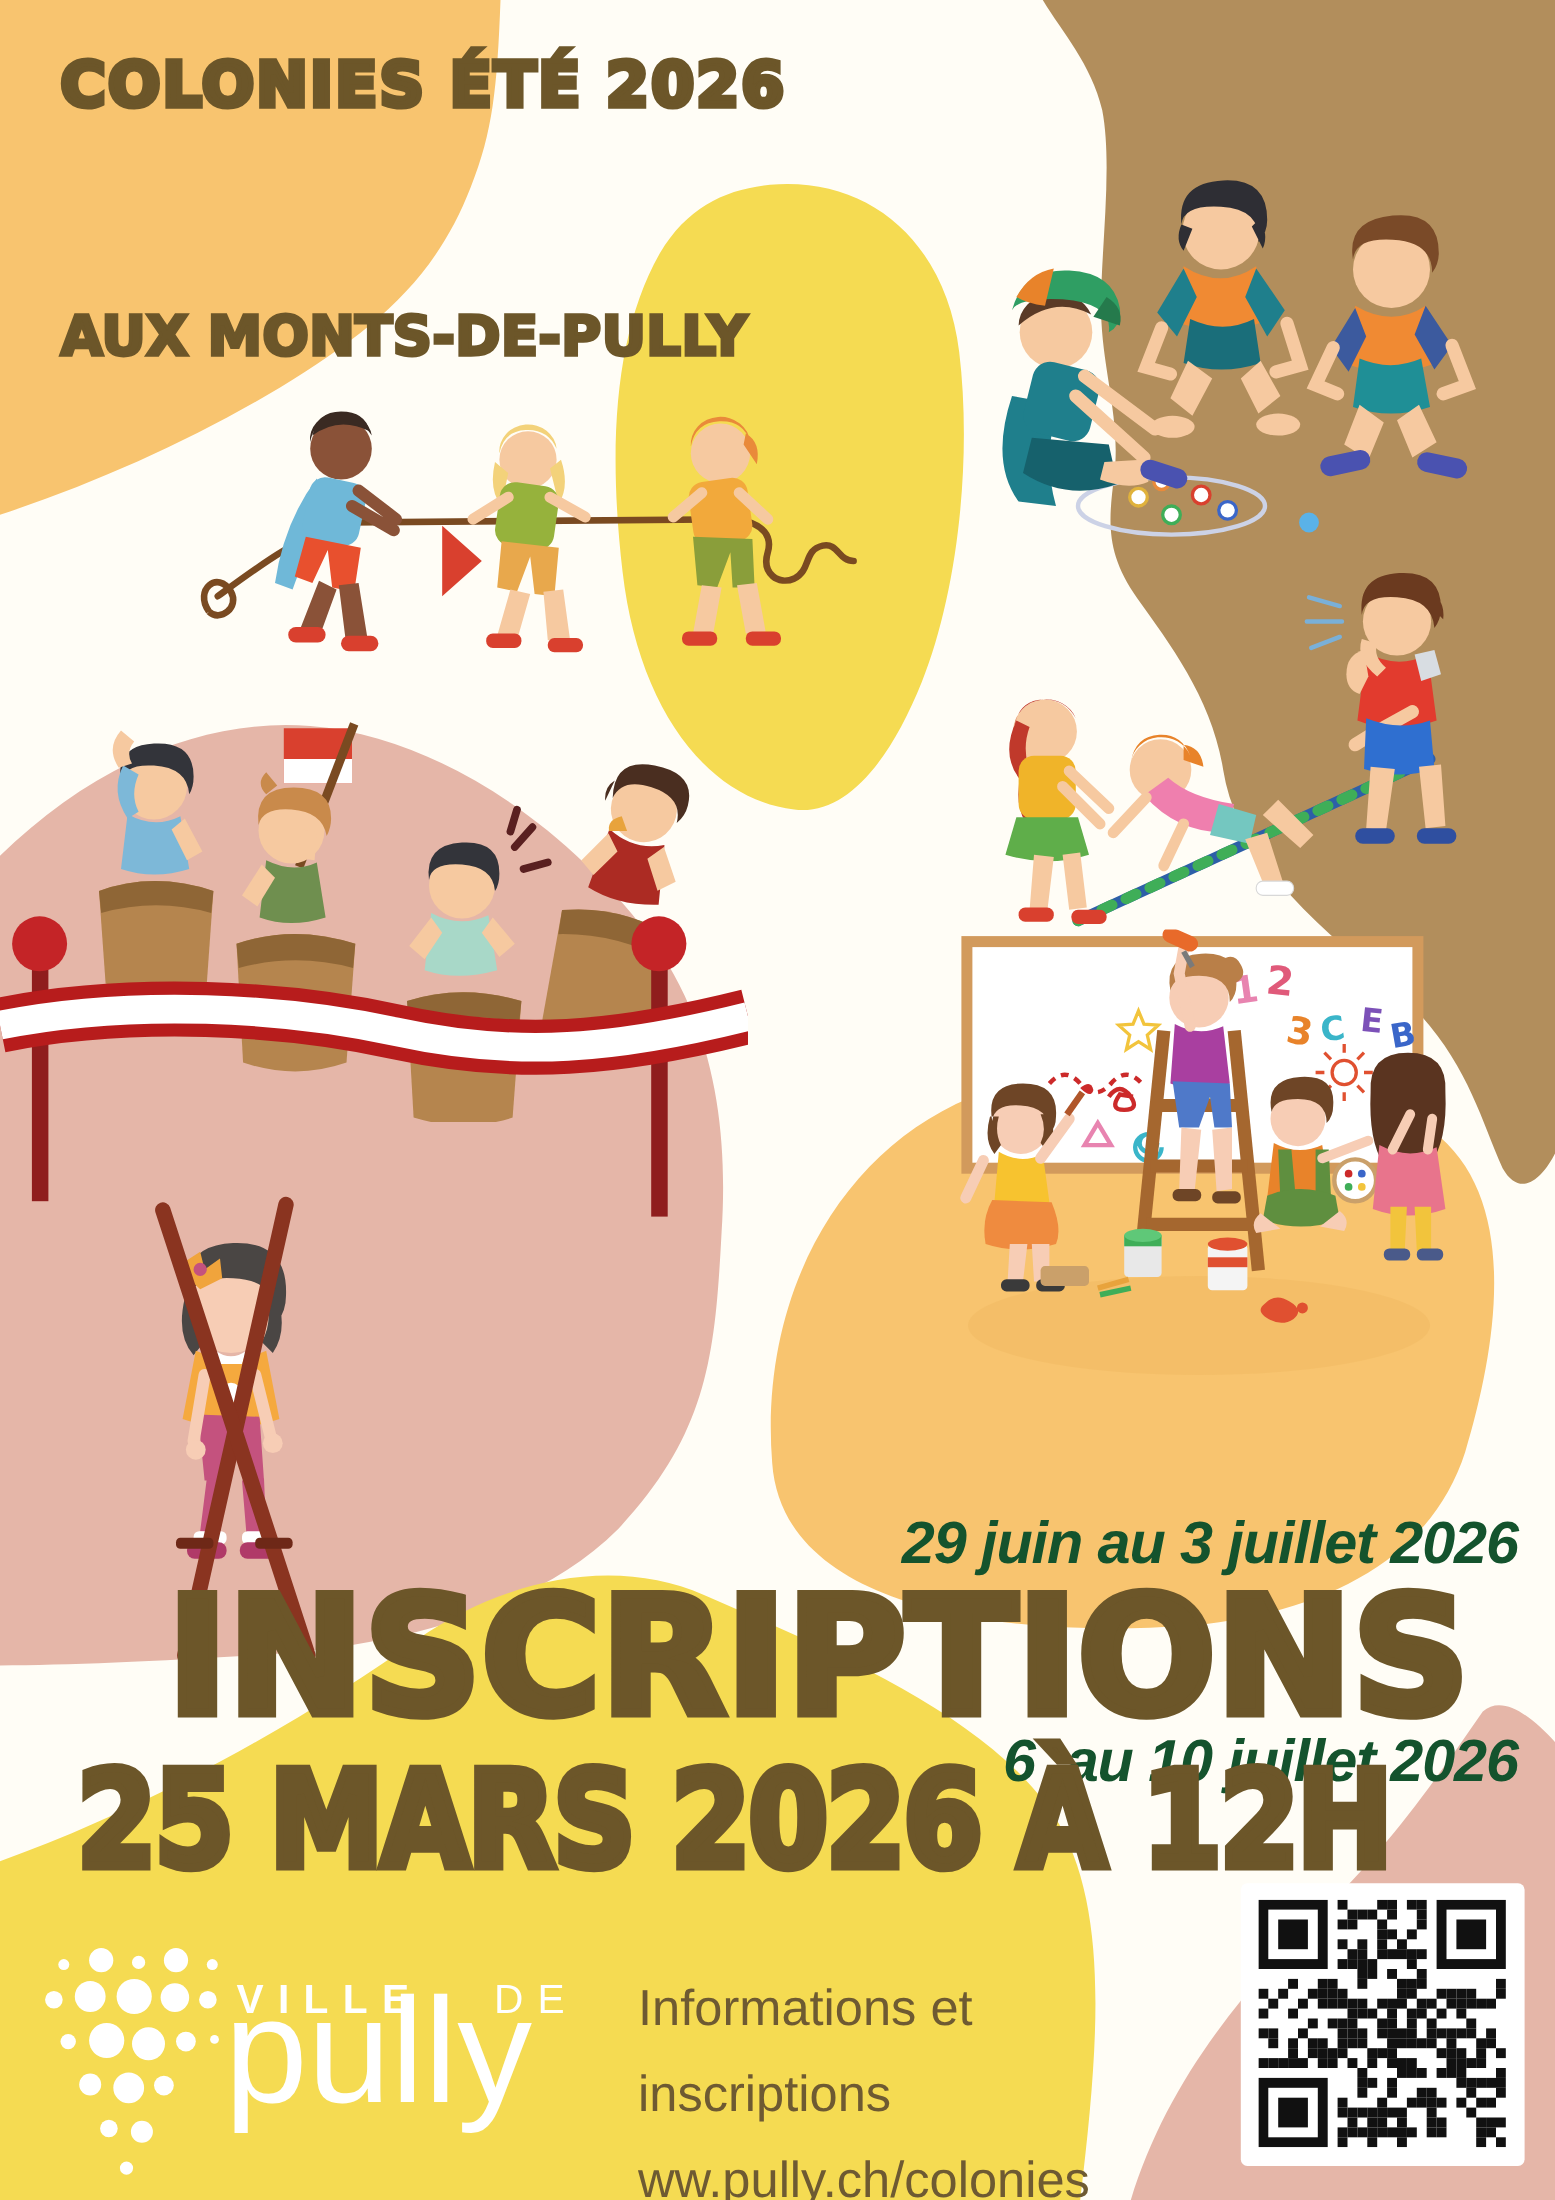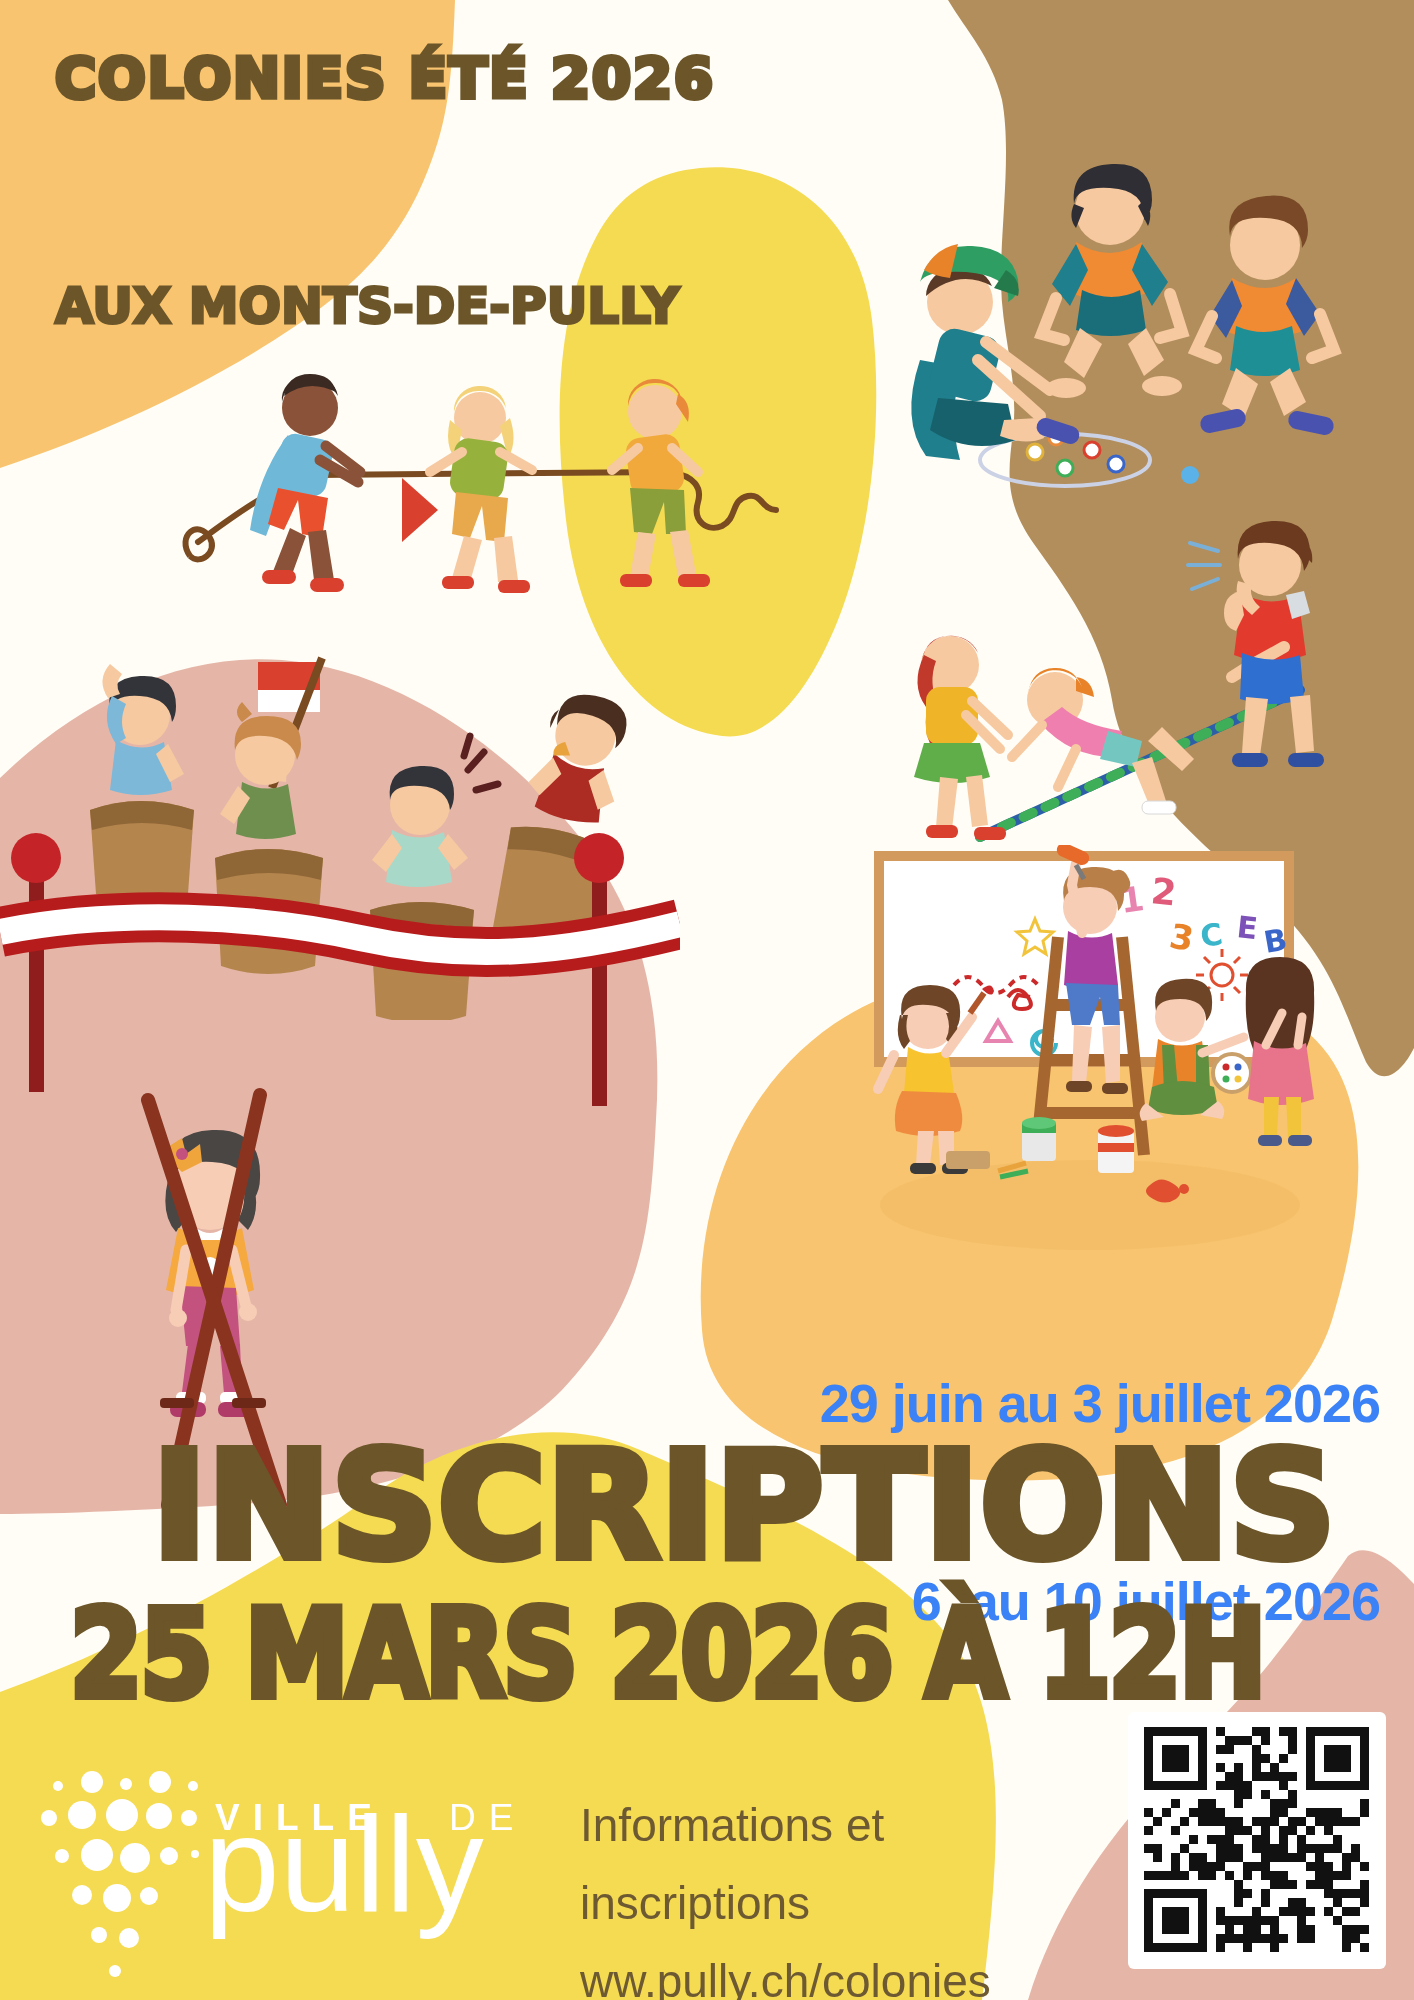--- a/index.html
+++ b/index.html
@@ -7,23 +7,23 @@
        font-family:"Liberation Sans",sans-serif;}
   #poster{position:relative;width:1414px;height:2000px;background:#fffdf6;}
   #poster > *{position:absolute;}
   svg{display:block;}
   .bubble{font-family:"DejaVu Sans",sans-serif;font-weight:bold;color:#6C5629;
           -webkit-text-stroke:4px #6C5629;white-space:nowrap;line-height:1;}
   .t1{left:55px;top:50px;font-size:56px;letter-spacing:2px;-webkit-text-stroke-width:5px;}
   .t2{left:55px;top:162px;font-size:75px;letter-spacing:2px;-webkit-text-stroke-width:5px;}
   .t3{left:55px;top:281px;font-size:50px;letter-spacing:0px;-webkit-text-stroke-width:3px;}
   .t4{left:55px;top:368px;font-size:60px;-webkit-text-stroke-width:4px;}
-  .dates{right:34px;top:1238px;text-align:right;color:#3b82f6;
+  .dates{right:34px;top:1238px;text-align:right;color:#14532d;
          font-family:"Liberation Sans",sans-serif;font-weight:bold;font-size:54px;
-         line-height:66px;letter-spacing:-1px;white-space:pre;}
+         line-height:66px;letter-spacing:-1px;white-space:pre;font-style:italic;}
   .head1{left:152px;top:1432px;font-size:148px;-webkit-text-stroke-width:8px;letter-spacing:0px;}
   .head2{left:70px;top:1594px;font-size:104px;-webkit-text-stroke-width:7px;letter-spacing:-2px;
          transform:scale(1,1.16);transform-origin:top left;}
   .logo-ville{left:215px;top:1797px;color:#fff;font-weight:bold;font-size:37px;
               letter-spacing:13px;white-space:nowrap;}
   .logo-de{left:449px;top:1797px;color:#fff;font-weight:normal;font-size:37px;
            letter-spacing:13px;white-space:nowrap;}
   .logo-city{left:204px;top:1796px;color:#fff;font-weight:normal;font-size:136px;
              line-height:136px;letter-spacing:0px;white-space:nowrap;}
   .info{left:580px;top:1786px;color:#6e5a32;font-size:46px;line-height:78px;white-space:nowrap;}

